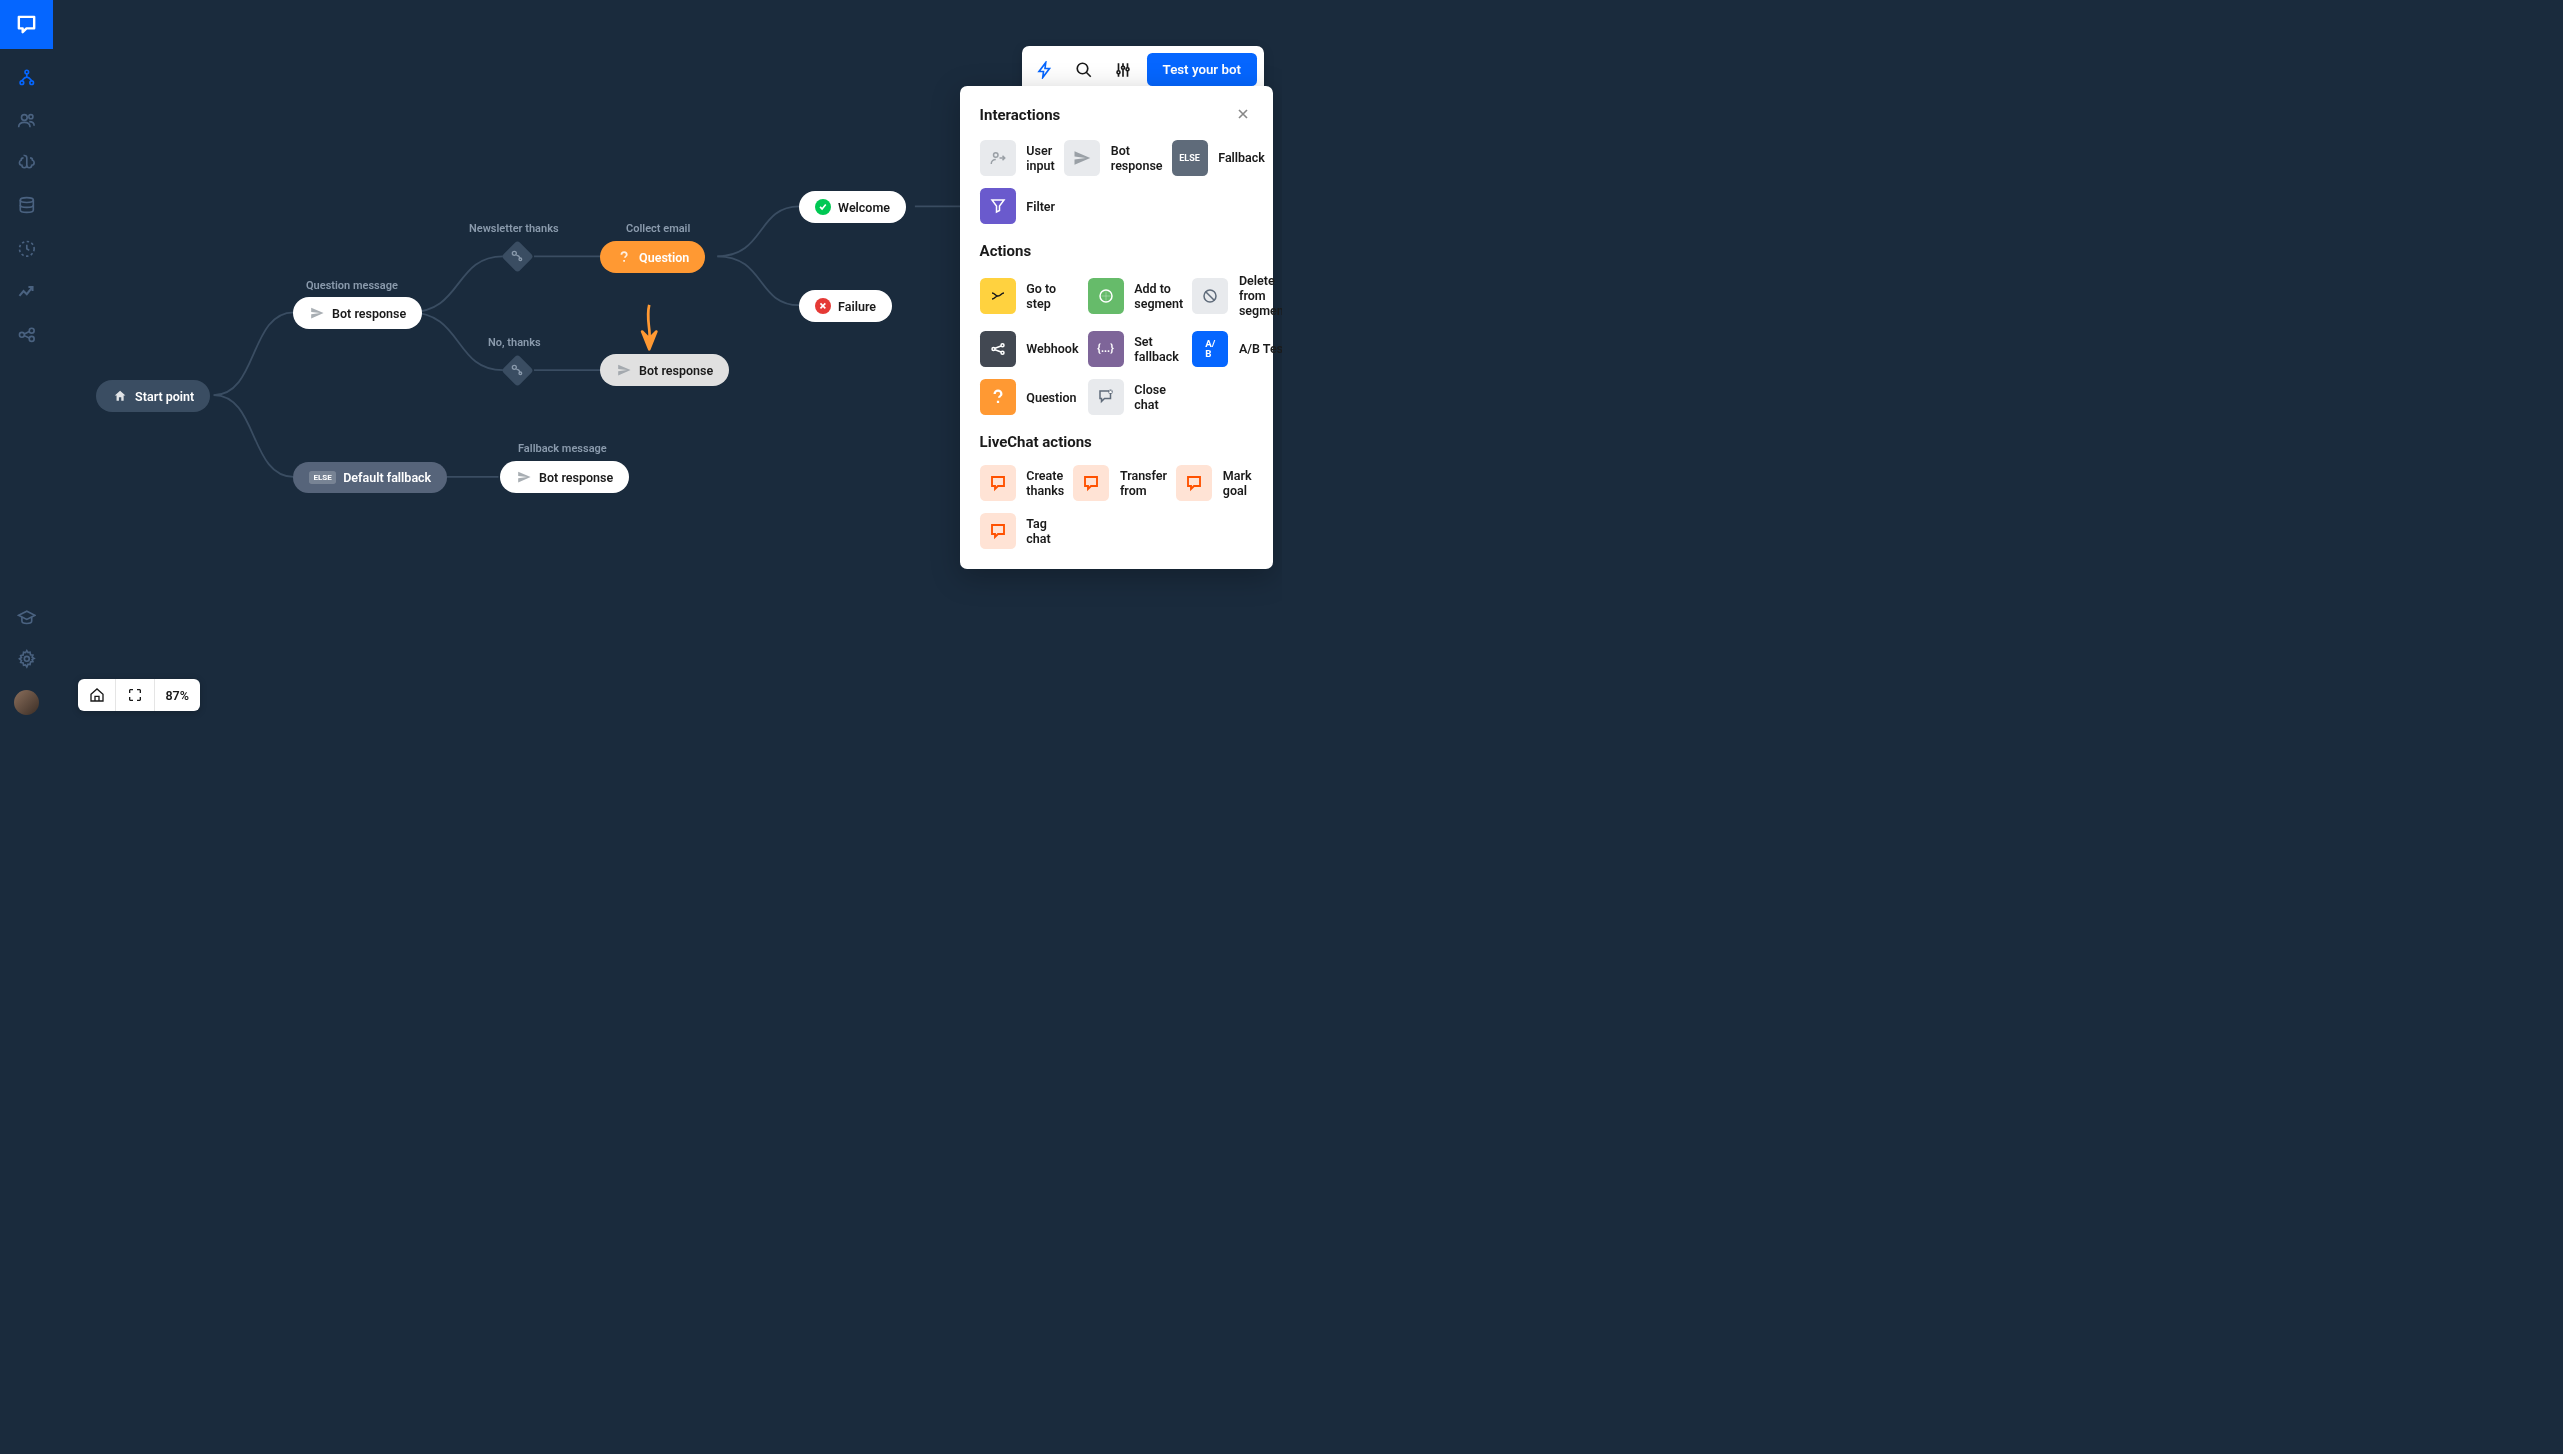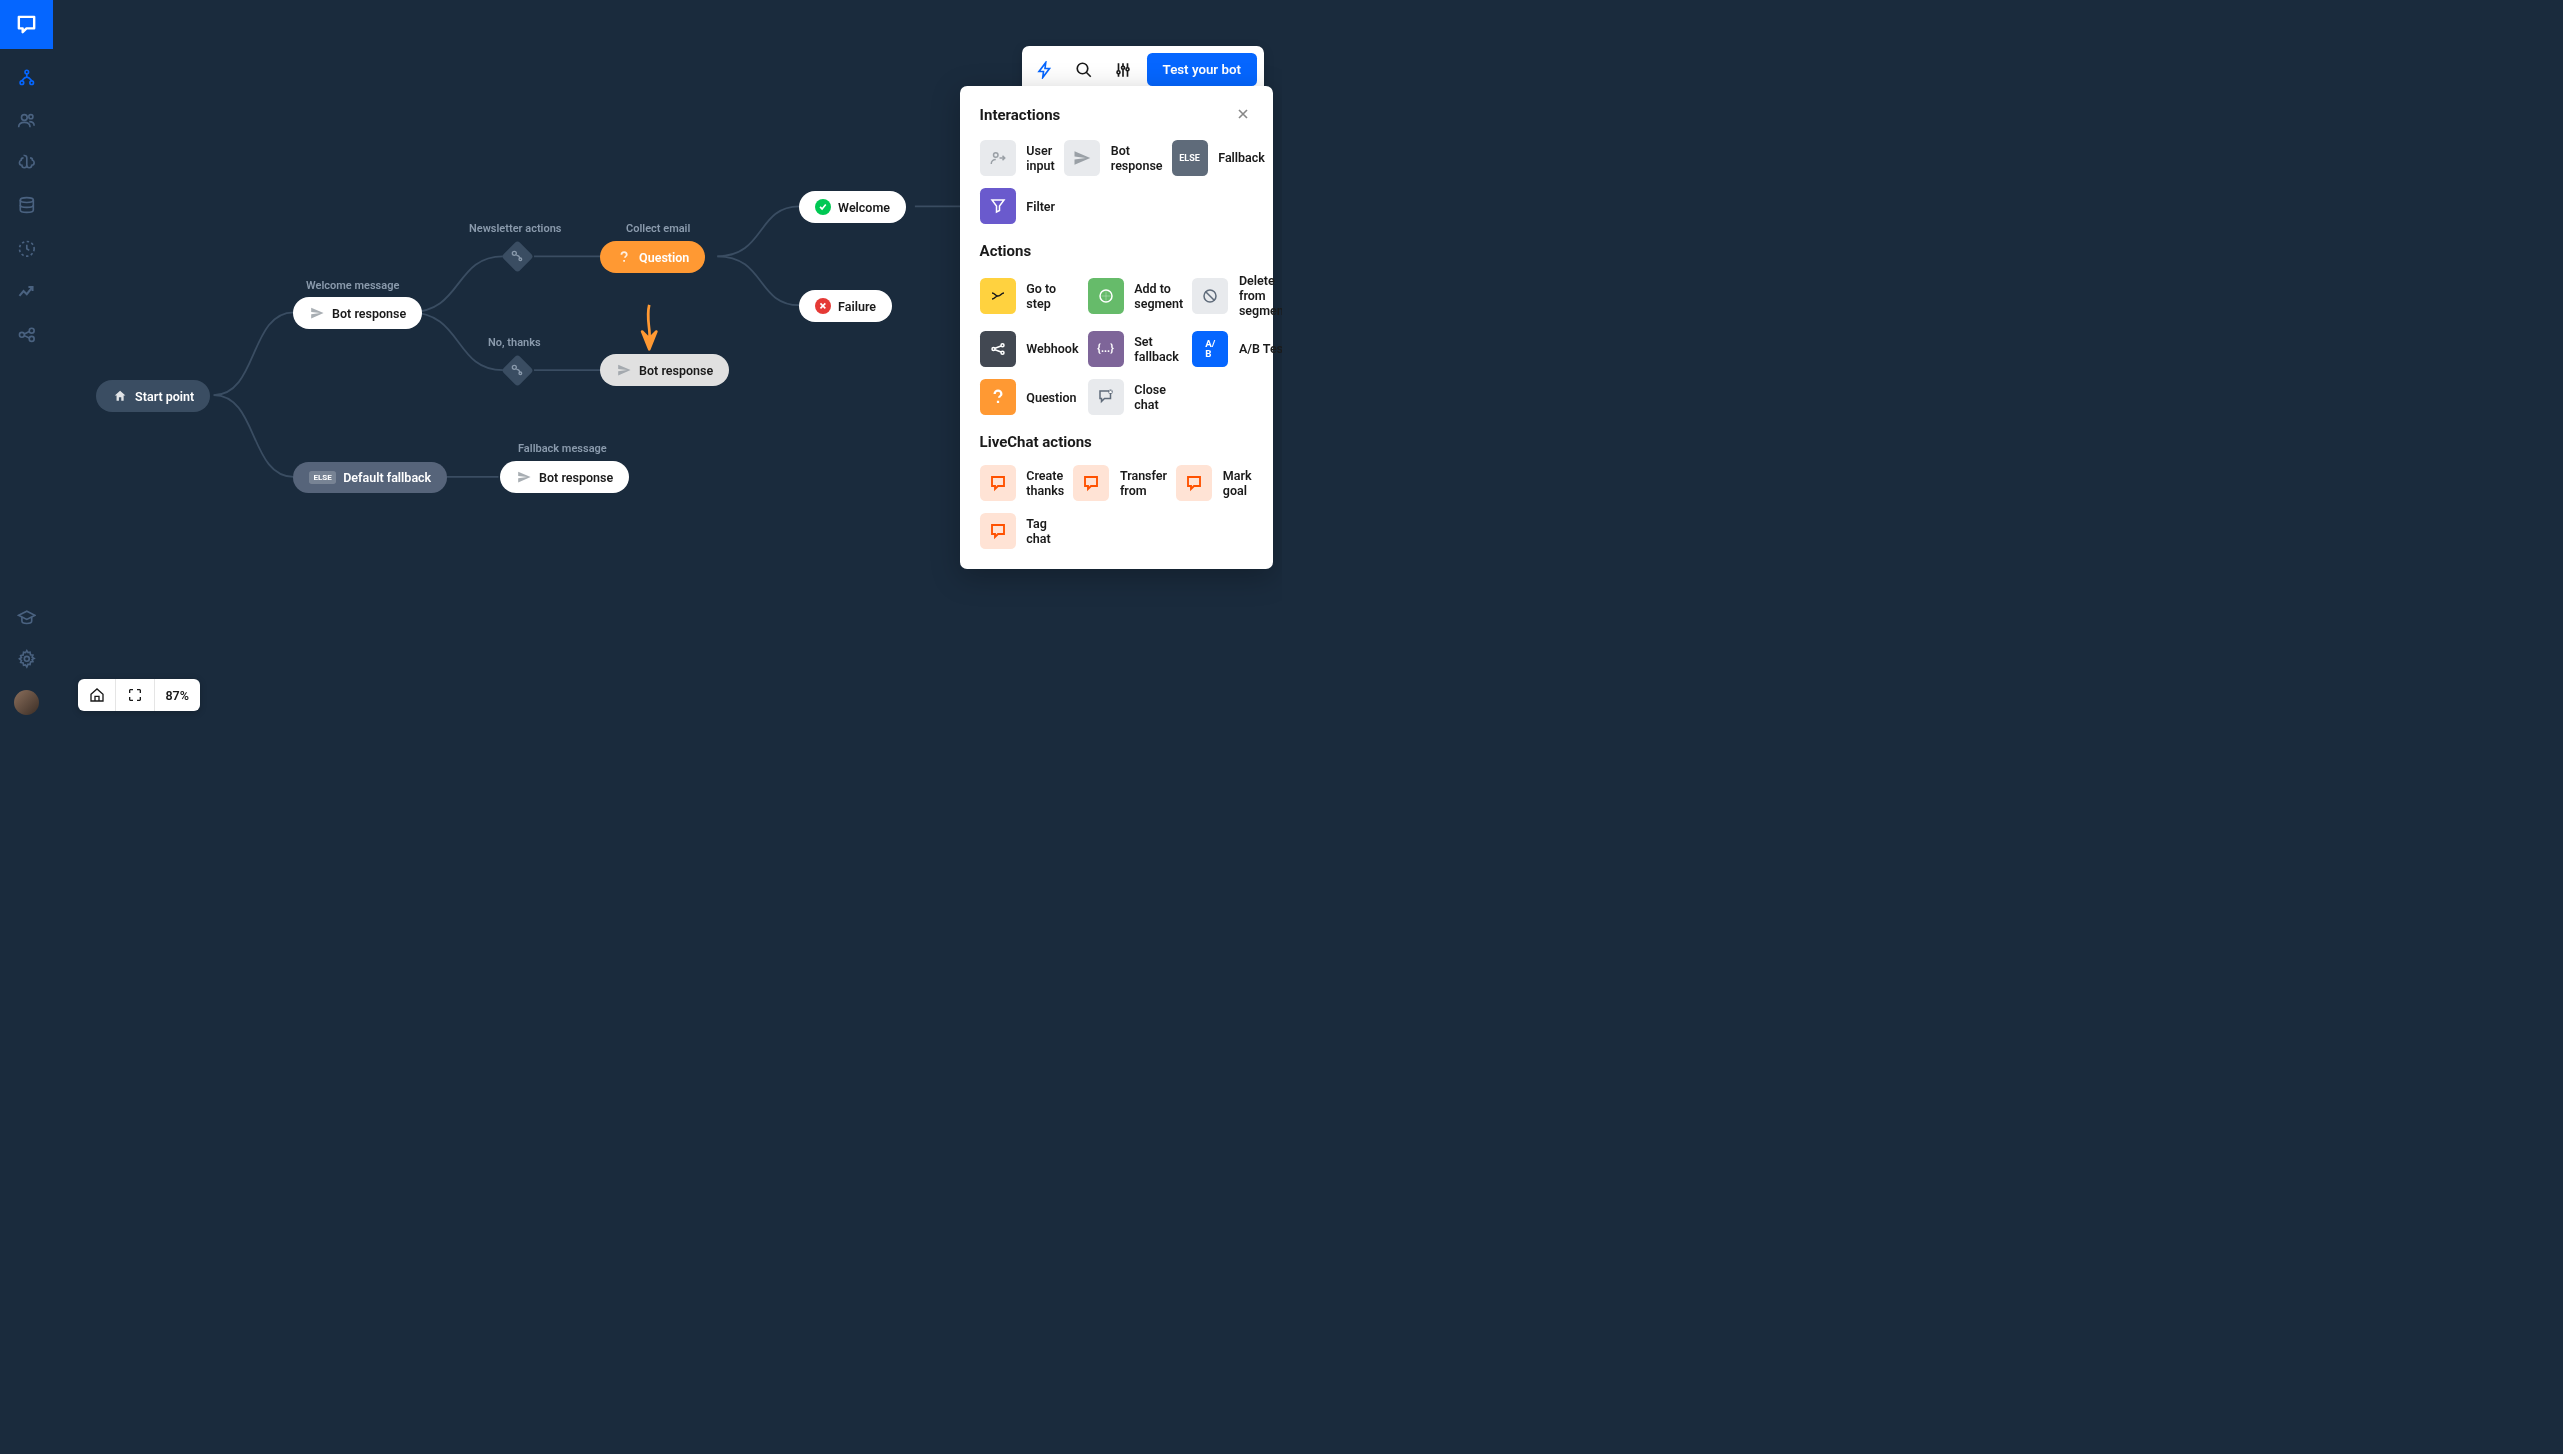--- a/index.html
+++ b/index.html
@@ -177,31 +177,31 @@
 
   <div class="node start" style="left:43px; top:380px">
     <span class="node-icon">
         <svg width="14.2" height="14.2" viewBox="0 0 24 24" fill="currentColor">
           <path d="M12 3l9 8h-3v9h-4v-6h-4v6H6v-9H3l9-8z"></path>
         </svg>
       </span>
     <span>Start point</span>
   </div>
 
-  <div class="node-label" style="left:253px; top:279px">Welcome message</div>
+  <div class="node-label" style="left:253px; top:279px">Question message</div>
   <div class="node" style="left:240px; top:297px">
     <span class="node-icon" style="color:#9aa0a6">
         <svg width="14.2" height="14.2" viewBox="0 0 24 24" fill="currentColor">
           <path d="M2 21l21-9L2 3v7l15 2-15 2v7z"></path>
         </svg>
       </span>
     <span>Bot response</span>
   </div>
 
-  <div class="node-label" style="left:416px; top:222px">Newsletter actions</div>
+  <div class="node-label" style="left:416px; top:222px">Newsletter thanks</div>
   <div class="diamond" style="left:449px; top:241px">
       <svg width="16" height="16" viewBox="0 0 24 24" fill="none" stroke="currentColor" stroke-width="2">
         <circle cx="8" cy="8" r="3"></circle>
         <path d="M11 11c3 0 5 2 5 5"></path>
         <circle cx="17" cy="17" r="2"></circle>
       </svg>
     </div>
 
   <div class="node-label" style="left:435px; top:336px">No, thanks</div>
   <div class="diamond" style="left:449px; top:355px">

